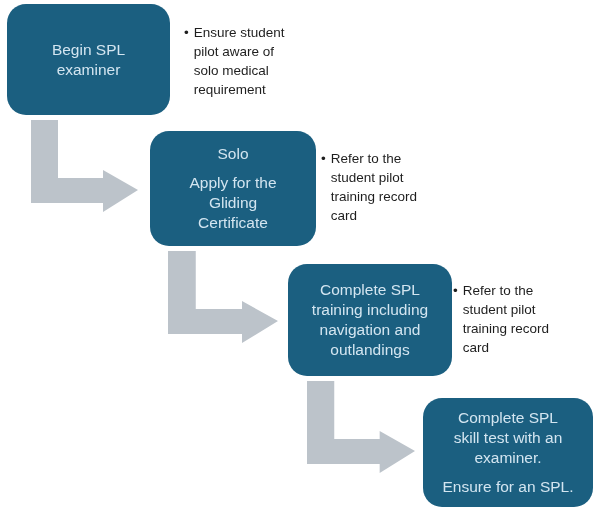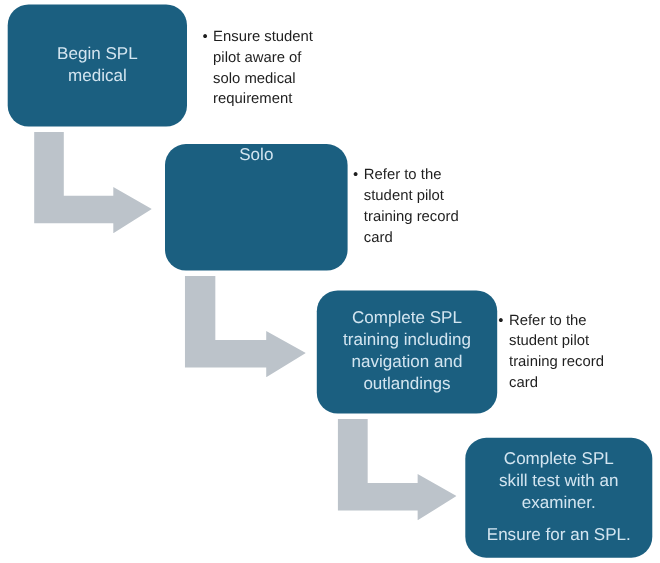--- a/index.html
+++ b/index.html
@@ -26,21 +26,21 @@
     gap: 9px;
     text-align: center;
     font-size: 15.5px;
     line-height: 20px;
   }
   .box p {
     margin: 0;
     white-space: pre-line;
   }
   .box1 { left: 7px;   top: 4px;   width: 163px; height: 111px; }
-  .box2 { left: 150px; top: 131px; width: 166px; height: 115px; justify-content: space-between; }
+  .box2 { left: 150px; top: 131px; width: 166px; height: 115px; }
   .box3 { left: 288px; top: 264px; width: 164px; height: 112px; }
   .box4 { left: 423px; top: 398px; width: 170px; height: 109px; }
 
   .arrow {
     position: absolute;
     display: block;
   }
   .arrow polygon { fill: var(--arrow-fill, #BCC3CA); }
   .arrow1 { left: 31px;  top: 120px; width: 107px; height: 92px; }
   .arrow2 { left: 168px; top: 251px; width: 110px; height: 92px; }
@@ -67,36 +67,39 @@
   .note2 { left: 321px; top: 149px; }
   .note3 { left: 453px; top: 281px; }
 </style>
 </head>
 <body>
 
 <div class="canvas">
 
   <div class="box box1">
     <p>Begin SPL
-medical</p>
+examiner</p>
   </div>
   <div class="note note1">
     <span class="bullet">•</span>
     <span class="note-text">Ensure student
 pilot aware of
 solo medical
 requirement</span>
   </div>
 
   <svg class="arrow arrow1" viewBox="0 0 107 92" preserveAspectRatio="none" aria-hidden="true">
     <polygon points="0,0 27,0 27,58 72,58 72,50 107,70 72,92 72,83 0,83"></polygon>
   </svg>
 
   <div class="box box2">
     <p>Solo</p>
+    <p>Apply for the
+Gliding
+Certificate</p>
   </div>
   <div class="note note2">
     <span class="bullet">•</span>
     <span class="note-text">Refer to the
 student pilot
 training record
 card</span>
   </div>
 
   <svg class="arrow arrow2" viewBox="0 0 107 92" preserveAspectRatio="none" aria-hidden="true">

